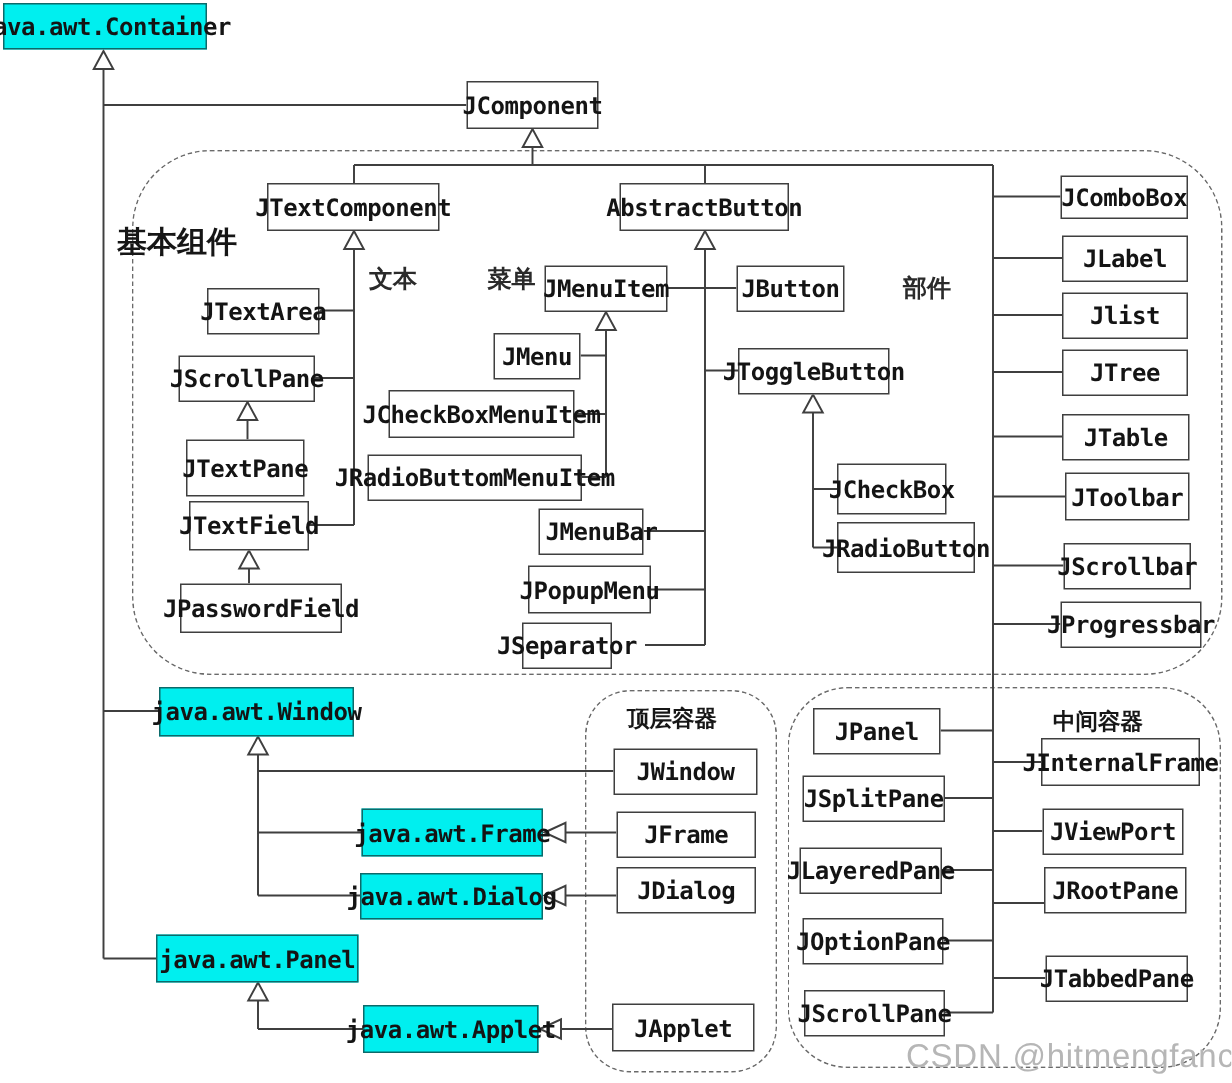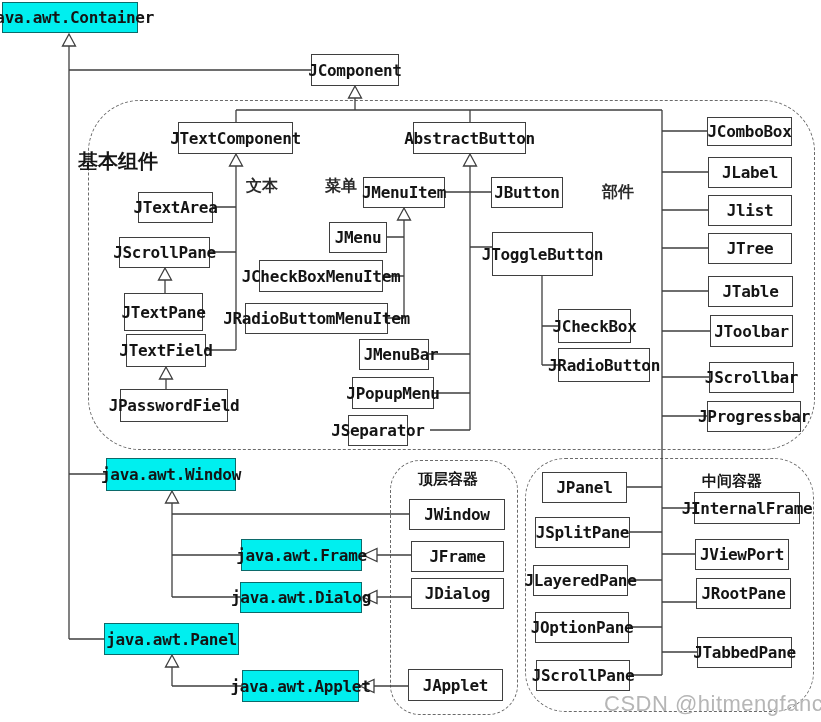--- a/index.html
+++ b/index.html
@@ -88,21 +88,21 @@
 
   <div class="node" style="left:363px;top:177px;width:82px;height:31px;">JMenuItem</div>
   <div class="node" style="left:329px;top:222px;width:58px;height:31px;">JMenu</div>
   <div class="node" style="left:259px;top:260px;width:124px;height:32px;">JCheckBoxMenuItem</div>
   <div class="node" style="left:245px;top:303px;width:143px;height:31px;">JRadioButtomMenuItem</div>
   <div class="node" style="left:359px;top:339px;width:70px;height:31px;padding-left:14px;">JMenuBar</div>
   <div class="node" style="left:352px;top:377px;width:82px;height:32px;">JPopupMenu</div>
   <div class="node" style="left:348px;top:415px;width:60px;height:31px;">JSeparator</div>
 
   <div class="node" style="left:491px;top:177px;width:72px;height:31px;">JButton</div>
-  <div class="node" style="left:492px;top:232px;width:101px;height:44px;">JToggleButton</div>
+  <div class="node" style="left:492px;top:232px;width:101px;height:31px;">JToggleButton</div>
   <div class="node" style="left:558px;top:309px;width:73px;height:34px;">JCheckBox</div>
   <div class="node" style="left:558px;top:348px;width:92px;height:34px;">JRadioButton</div>
 
   <div class="node" style="left:707px;top:117px;width:85px;height:29px;">JComboBox</div>
   <div class="node" style="left:708px;top:157px;width:84px;height:31px;">JLabel</div>
   <div class="node" style="left:708px;top:195px;width:84px;height:31px;">Jlist</div>
   <div class="node" style="left:708px;top:233px;width:84px;height:31px;">JTree</div>
   <div class="node" style="left:708px;top:276px;width:85px;height:31px;">JTable</div>
   <div class="node" style="left:710px;top:315px;width:83px;height:32px;">JToolbar</div>
   <div class="node" style="left:709px;top:362px;width:85px;height:31px;">JScrollbar</div>

